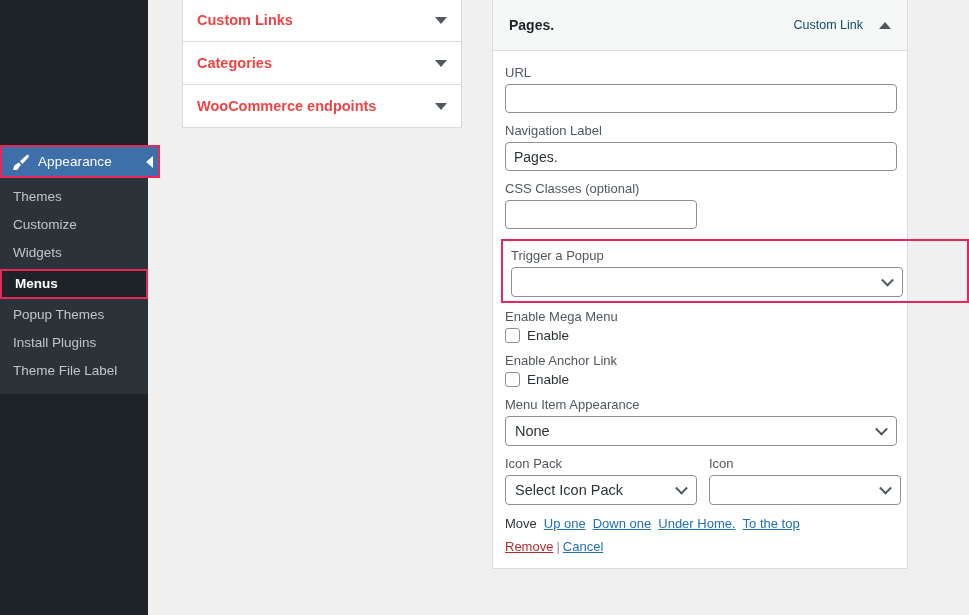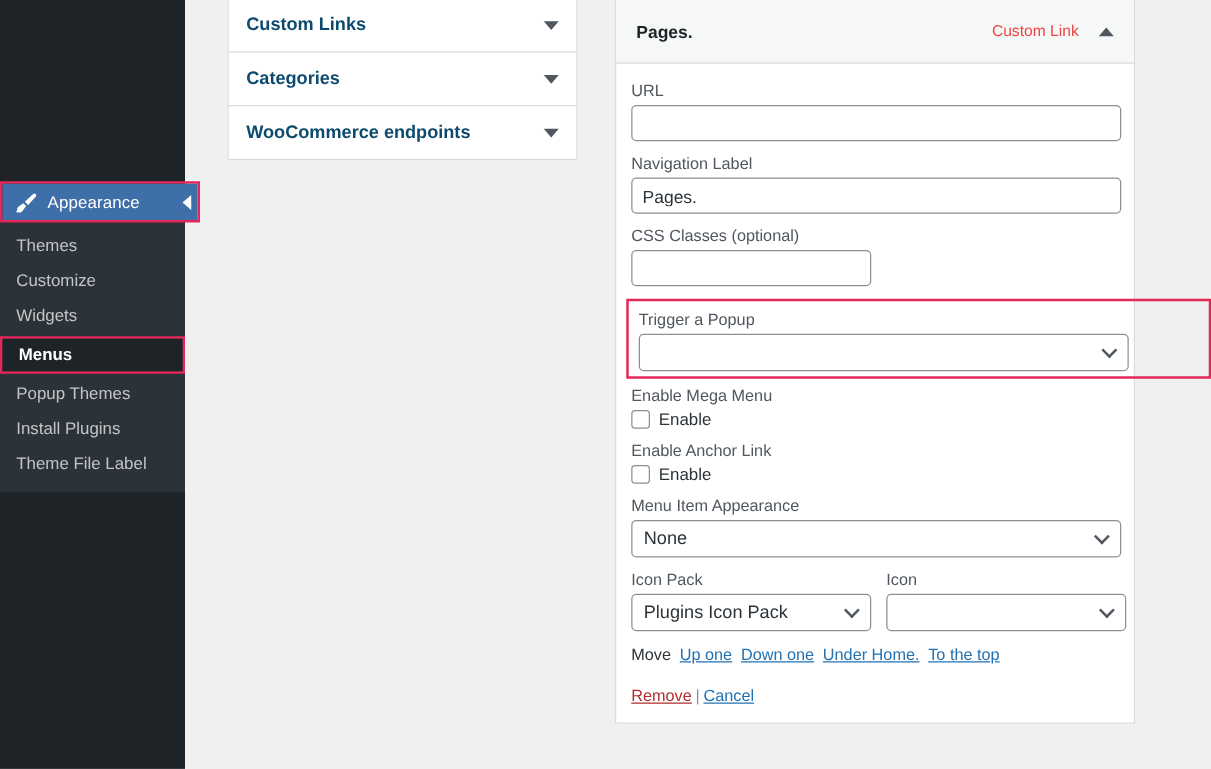--- a/index.html
+++ b/index.html
@@ -69,21 +69,21 @@
     width: 280px;
   }
   .acc-panel {
     background: #ffffff;
     border: 1px solid #dcdcde;
     height: 44px;
     display: flex; align-items: center; justify-content: space-between;
     padding: 0 14px 0 14px;
     margin-top: -1px;
   }
-  .acc-title { font-size: 14.5px; font-weight: bold; color: #0c4a6e; }
+  .acc-title { font-size: 14.5px; font-weight: bold; color: #ef4444; }
   .caret-down {
     width: 0; height: 0;
     border-left: 6px solid transparent;
     border-right: 6px solid transparent;
     border-top: 7px solid #50575e;
   }
 
   
   .pages-panel {
     position: absolute; left: 492px; top: 0;
@@ -94,21 +94,21 @@
   }
   .panel-header {
     background: #f6f7f7;
     border-bottom: 1px solid #dcdcde;
     height: 51px;
     display: flex; align-items: center; justify-content: space-between;
     padding: 0 16px 0 16px;
   }
   .panel-title { font-size: 14px; font-weight: bold; color: #1d2327; }
   .panel-header-right { display: flex; align-items: center; gap: 16px; }
-  .panel-type { font-size: 12.5px; color: #ef4444; }
+  .panel-type { font-size: 12.5px; color: #0c4a6e; }
   .caret-up {
     width: 0; height: 0;
     border-left: 6px solid transparent;
     border-right: 6px solid transparent;
     border-bottom: 7px solid #50575e;
   }
   .panel-body { padding: 14px 12px 14px 12px; }
 
   .field { margin-bottom: 10px; }
   .field-label {
@@ -171,21 +171,21 @@
   .col-a { width: 192px; }
   .col-b { width: 192px; }
   .select-box.half { width: 192px; }
 
   .move-row {
     font-size: 13px; color: #2c3338;
     margin-top: 11px;
     display: flex; align-items: center; gap: 7px; flex-wrap: wrap;
   }
   .link { color: #2271b1; text-decoration: underline; cursor: pointer; }
-  .bottom-row { margin-top: 18px; font-size: 13px; color: #50575e; }
+  .bottom-row { margin-top: 8px; font-size: 13px; color: #50575e; }
   .link-remove { color: #b32d2e; text-decoration: underline; cursor: pointer; }
   .sep { color: #8c8f94; margin: 0 3px; }
 </style>
 </head>
 <body>
 
 <div class="screen">
 
   <div class="sidebar">
     <div class="sidebar-top-filler"></div>
@@ -287,21 +287,21 @@
         <div class="select-box">
           <span>None</span>
           <span class="chev"></span>
         </div>
       </div>
 
       <div class="two-col">
         <div class="col-a">
           <label class="field-label">Icon Pack</label>
           <div class="select-box half">
-            <span>Plugins Icon Pack</span>
+            <span>Select Icon Pack</span>
             <span class="chev"></span>
           </div>
         </div>
         <div class="col-b">
           <label class="field-label">Icon</label>
           <div class="select-box half">
             <span></span>
             <span class="chev"></span>
           </div>
         </div>

